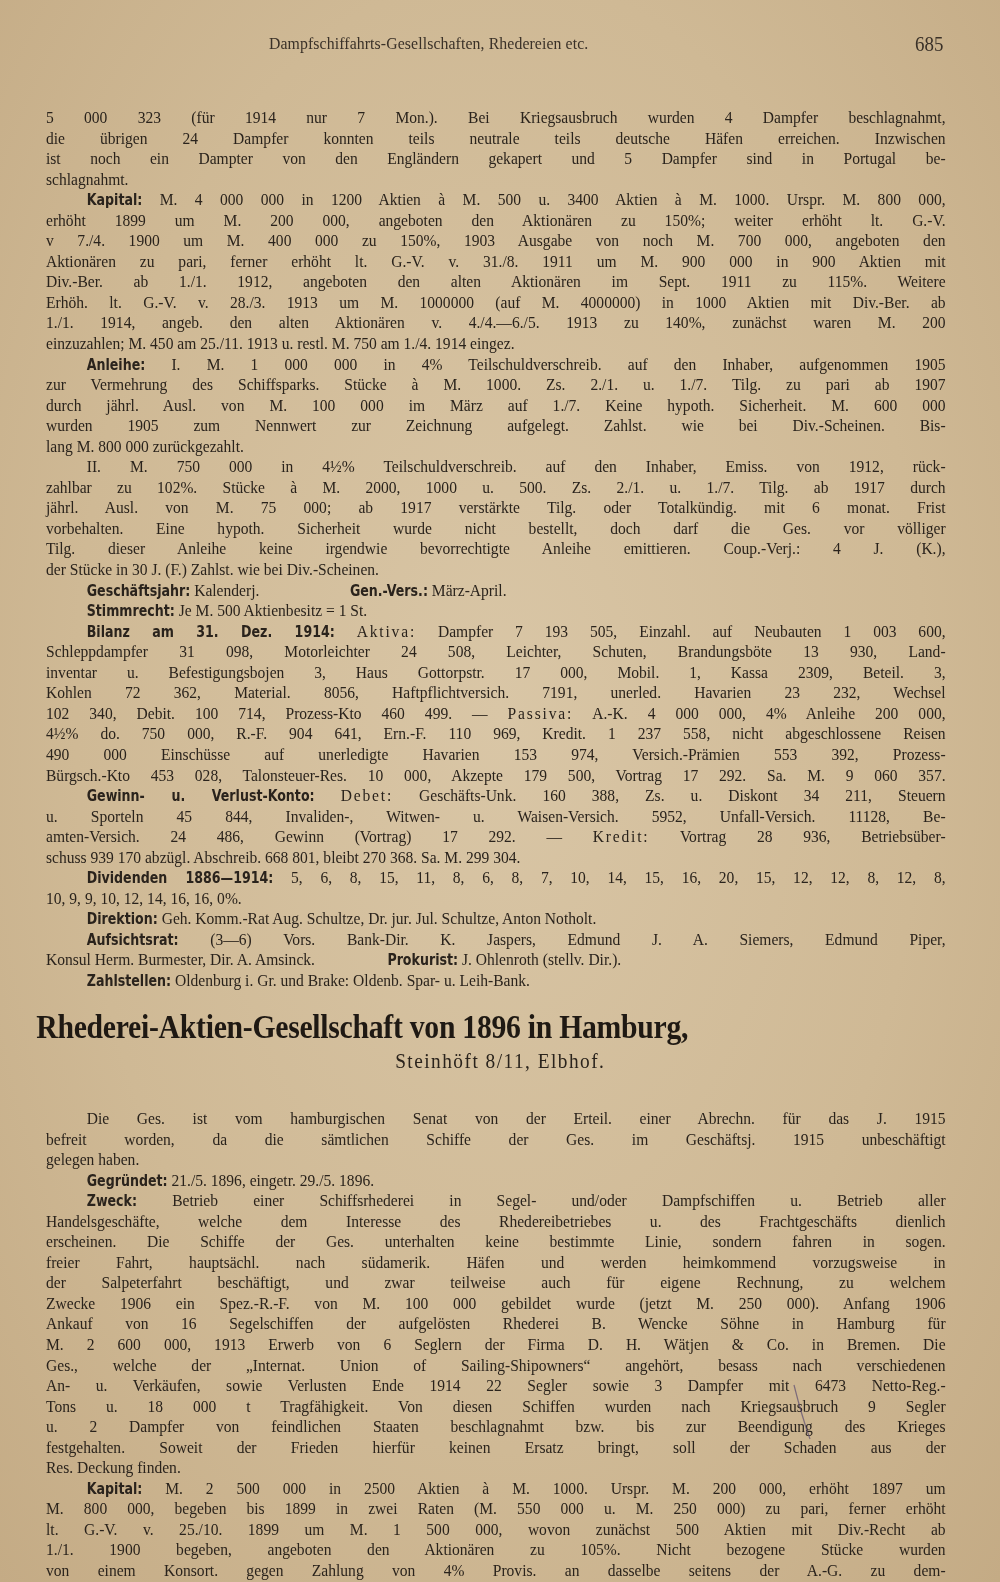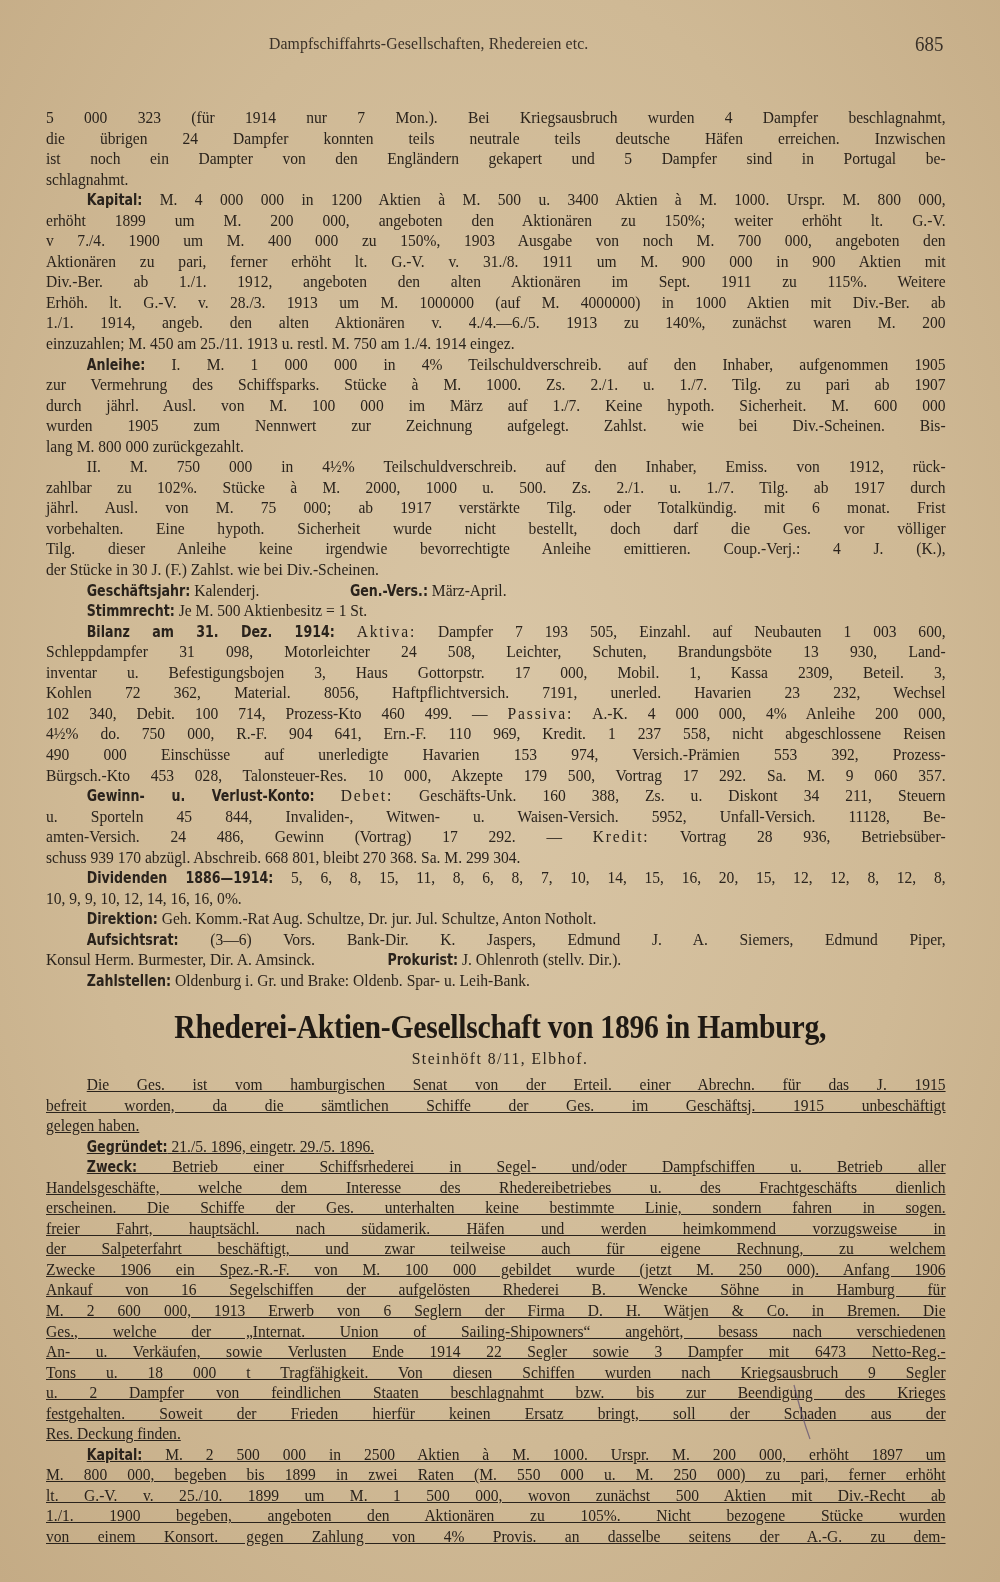--- a/index.html
+++ b/index.html
@@ -28,29 +28,29 @@
   .line {
     height:20.55px; line-height:20.55px; font-size:17.2px;
     white-space:nowrap; text-align:justify; text-align-last:justify;
     transform:scaleX(0.905); transform-origin:left top; width:994px;
   }
   .line.last { text-align-last:left; }
   .line.indent { padding-left:45px; width:949px; }
   .line .lbl { font-weight:bold; font-family:"DejaVu Sans Condensed","DejaVu Sans",sans-serif; font-size:15.5px; }
   .sp { letter-spacing:2px; }
   .heading {
-    position:absolute; top:1009px; left:0; width:1000px; text-align:center;
+    position:absolute; top:1009px; left:0; width:1000px; 
   }
   .company-name {
     display:inline-block; font-size:33px; font-weight:bold; color:#1f1913;
     transform:scaleX(0.9); letter-spacing:-0.3px;
   }
   .address {
     position:absolute; top:1049px; left:0; width:1000px; text-align:center;
-    font-size:17px; letter-spacing:1.6px;
+    font-size:21px; letter-spacing:1.6px;
   }
   .address span { display:inline-block; transform:scaleX(0.92); }
   .pen-mark {
     position:absolute; left:790px; top:1383px; width:28px; height:60px;
   }
 </style>
 </head>
 <body>
 
 <div class="page">
@@ -113,21 +113,21 @@
     <div class="line indent last"><span class="lbl">Zahlstellen:</span><span> Oldenburg i. Gr. und Brake: Oldenb. Spar- u. Leih-Bank.</span></div>
   </div>
 
   <div class="heading">
     <span class="company-name">Rhederei-Aktien-Gesellschaft von 1896 in Hamburg,</span>
   </div>
   <div class="address">
     <span>Steinhöft 8/11, Elbhof.</span>
   </div>
 
-  <div class="text-block" style="top:1075px;text-decoration:underline;">
+  <div class="text-block" style="top:1109px;">
     <div class="line indent">Die Ges. ist vom hamburgischen Senat von der Erteil. einer Abrechn. für das J. 1915</div>
     <div class="line">befreit worden, da die sämtlichen Schiffe der Ges. im Geschäftsj. 1915 unbeschäftigt</div>
     <div class="line last">gelegen haben.</div>
 
     <div class="line indent last"><span class="lbl">Gegründet:</span><span> 21./5. 1896, eingetr. 29./5. 1896.</span></div>
 
     <div class="line indent"><span class="lbl">Zweck:</span><span> Betrieb einer Schiffsrhederei in Segel- und/oder Dampfschiffen u. Betrieb aller</span></div>
     <div class="line">Handelsgeschäfte, welche dem Interesse des Rhedereibetriebes u. des Frachtgeschäfts dienlich</div>
     <div class="line">erscheinen. Die Schiffe der Ges. unterhalten keine bestimmte Linie, sondern fahren in sogen.</div>
     <div class="line">freier Fahrt, hauptsächl. nach südamerik. Häfen und werden heimkommend vorzugsweise in</div>

